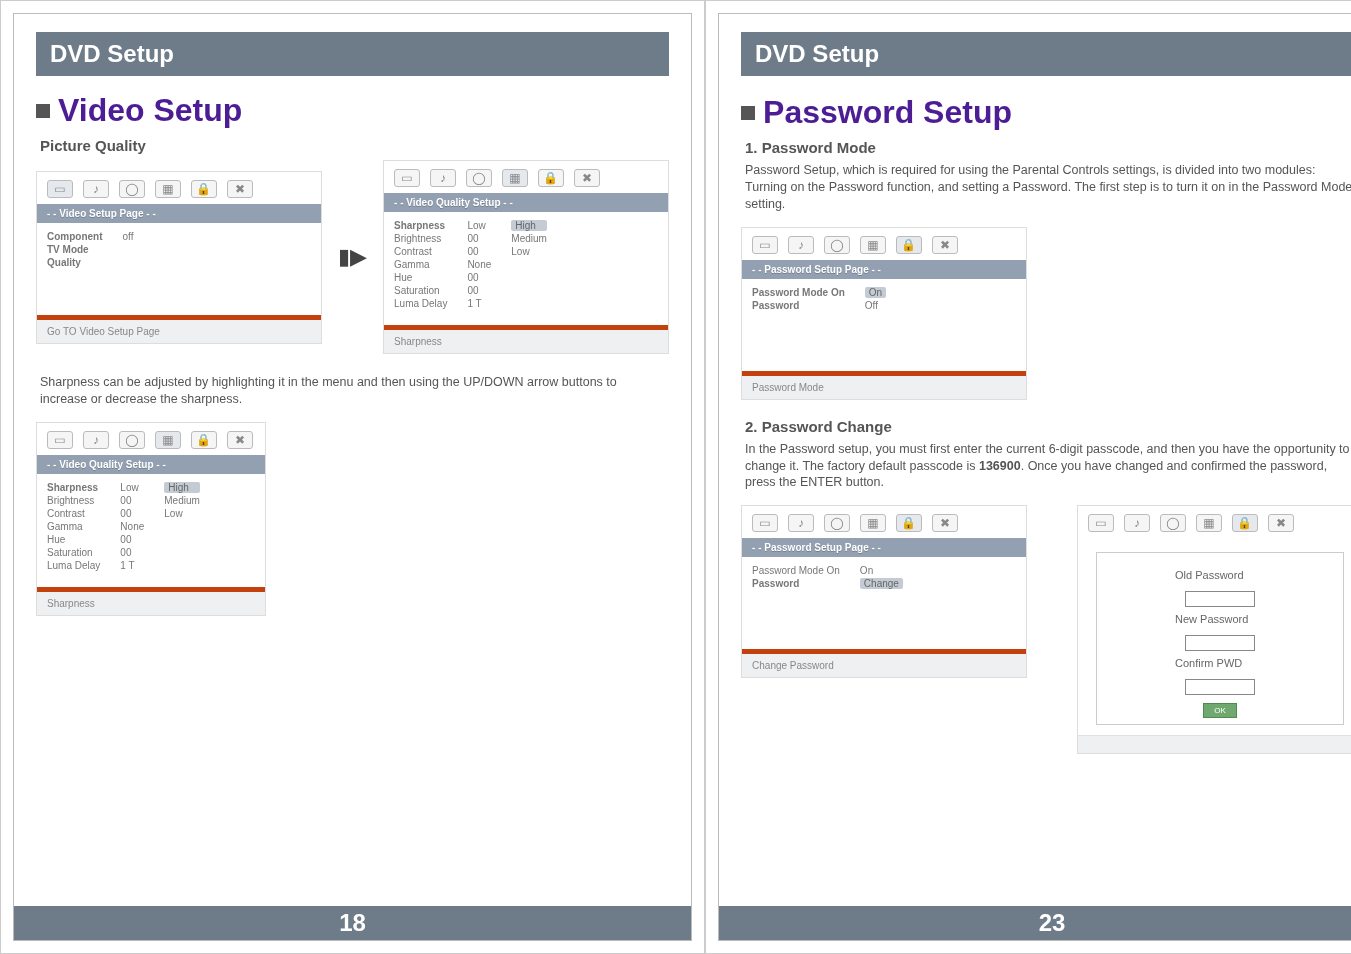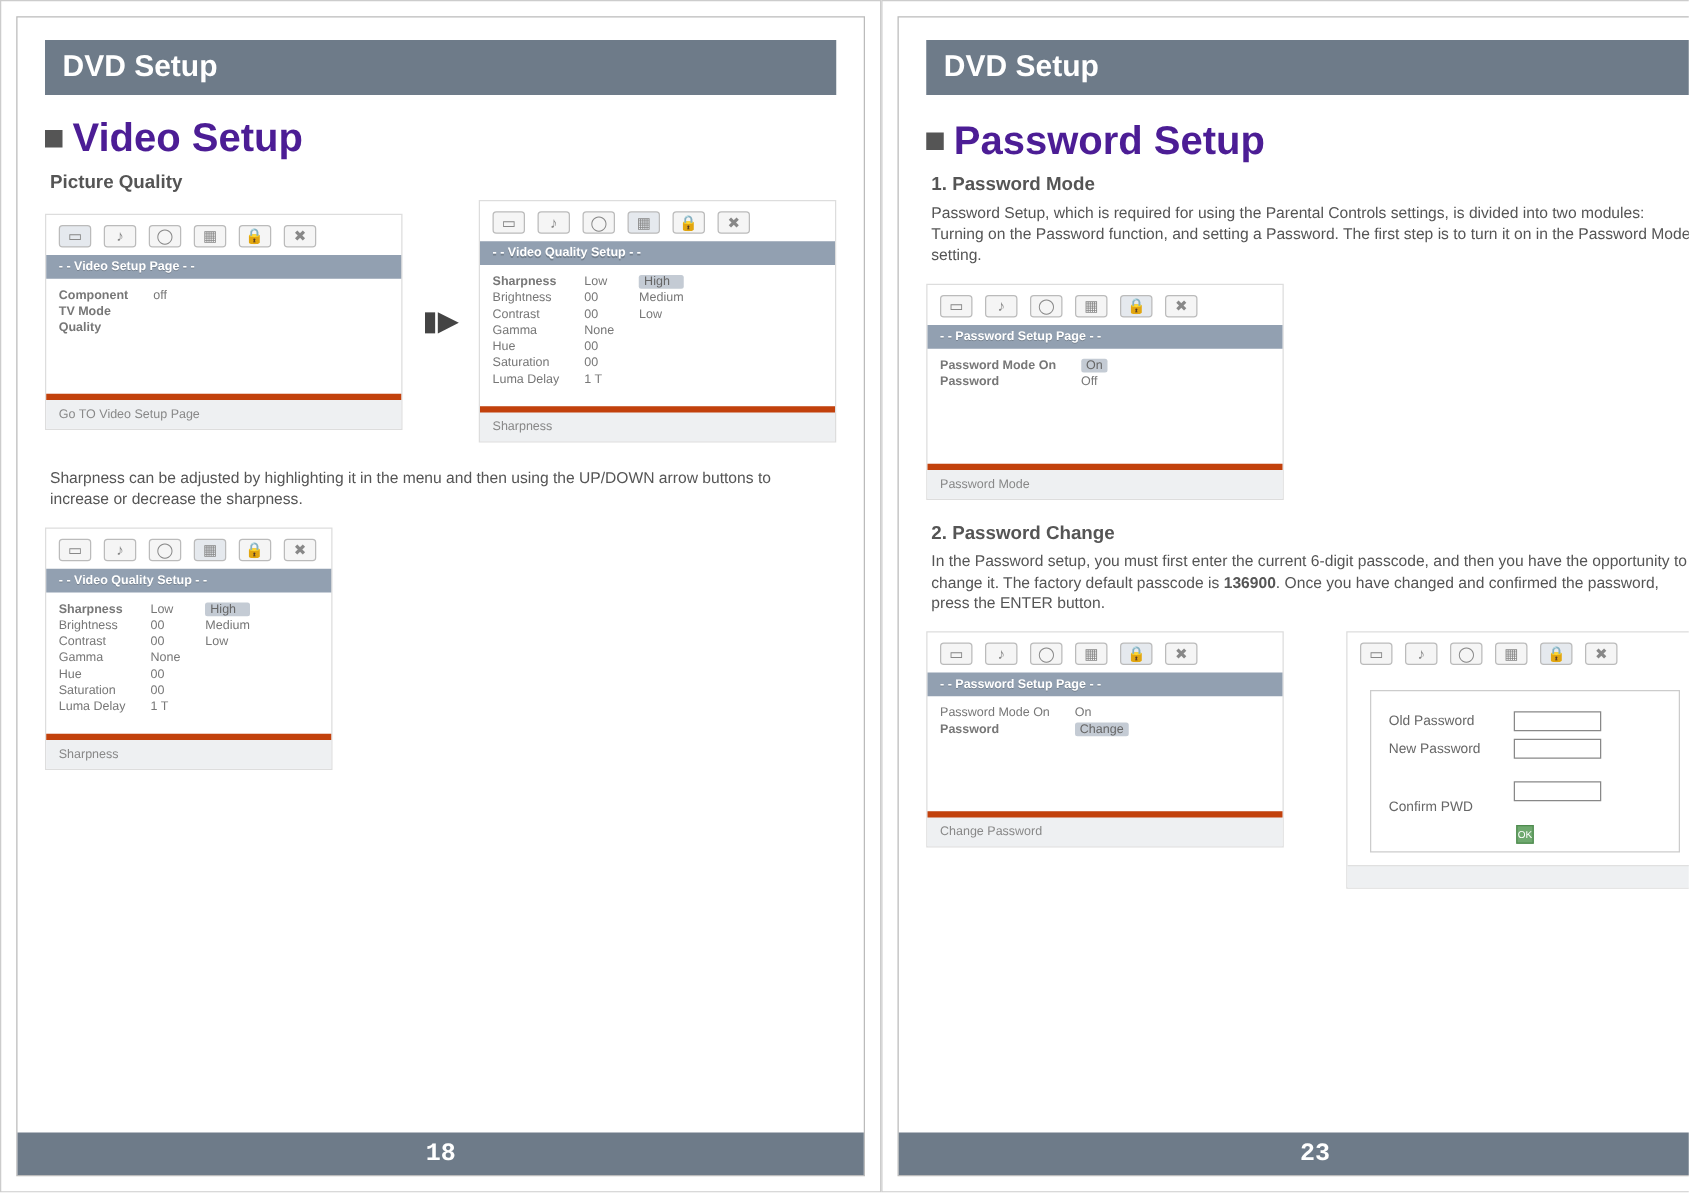--- a/index.html
+++ b/index.html
@@ -17,26 +17,26 @@
   .tabs { display:flex; gap:10px; padding:8px 10px 6px 10px; }
   .tab-ico { width:26px; height:18px; border:1px solid #bbb; border-radius:3px; background:#f5f5f5; display:flex; align-items:center; justify-content:center; font-size:12px; color:#888;}
   .tab-ico.sel { background:#e5e9ee; }
   .shot-band { background:#92a0b1; color:#fff; padding:4px 10px; font-size:10px; text-shadow:0 1px 0 rgba(0,0,0,.2);font-weight:bold;}
   .shot-body { padding:8px 10px 16px 10px; min-height:92px; display:flex; gap:20px;}
   .col { display:flex; flex-direction:column; gap:2px; }
   .col span { white-space:nowrap; }
   .sel-pill { background:#c4cbd4; padding:0 4px; border-radius:2px; color:#666;}
   .shot-footer { background:#eef0f2; padding:6px 10px; font-size:10px; color:#888; border-top:5px solid #c2410c;}
   .arrow { font-size:22px; color:#444; }
-  .footer-bar { position:absolute; left:0; right:0; bottom:0; height:34px; background:#6e7b89; color:#fff; font-weight:bold; font-size:20px; display:flex; align-items:center; justify-content:center;font-family:Liberation Mono, monospace;}
+  .footer-bar { position:absolute; left:0; right:0; bottom:0; height:34px; background:#6e7b89; color:#fff; font-weight:bold; font-size:24px; display:flex; align-items:center; justify-content:center;}
   .pwd-box { border:1px solid #ddd; width:286px; font-size:11px; color:#666; }
   .pwd-inner { padding:14px 18px 10px 18px; }
-  .pwd-row { display:flex; align-items:center; gap:10px; margin:6px 0; }
+  .pwd-row { display:flex; align-items:center; gap:10px; margin:6px 0;flex-direction:column; }
   .pwd-input { width:70px; height:16px; border:1px solid #888; background:#fff; }
-  .ok-btn { width:14px; height:15px; background:#6fa96f; border:1px solid #4e8b4e; margin:8px auto 0 auto; font-size:8px; color:#fff; display:flex; align-items:center; justify-content:center;}
+  .ok-btn { width:34px; height:15px; background:#6fa96f; border:1px solid #4e8b4e; margin:8px auto 0 auto; font-size:8px; color:#fff; display:flex; align-items:center; justify-content:center;}
   .pwd-foot { background:#eef0f2; height:18px; border-top:1px solid #e0e0e0;}
   .row2 { display:flex; gap:50px; align-items:flex-start; margin-top:4px;}
   .bold { font-weight:bold; }
 </style>
 </head>
 <body>
 
 <div class="page">
   <div class="page-inner">
     <div class="title-bar">DVD Setup</div>
@@ -226,21 +226,21 @@
           <div style="border:1px solid #ccc; padding:10px 14px 6px 14px;">
             <div class="pwd-row">
               <span style="width:90px;">Old Password</span>
               <div class="pwd-input"></div>
             </div>
             <div class="pwd-row">
               <span style="width:90px;">New Password</span>
               <div class="pwd-input"></div>
             </div>
             <div class="pwd-row">
-              <span style="width:90px;margin-top:27px;">Confirm PWD</span>
+              <span style="width:90px;">Confirm PWD</span>
               <div class="pwd-input"></div>
             </div>
             <div class="ok-btn">OK</div>
           </div>
         </div>
         <div class="pwd-foot"></div>
       </div>
     </div>
 
     <div class="footer-bar">23</div>

